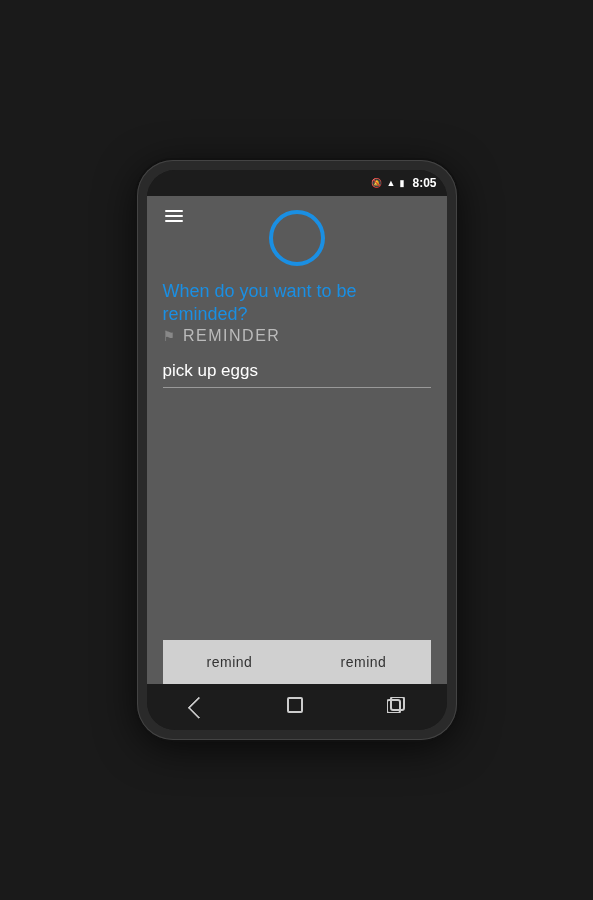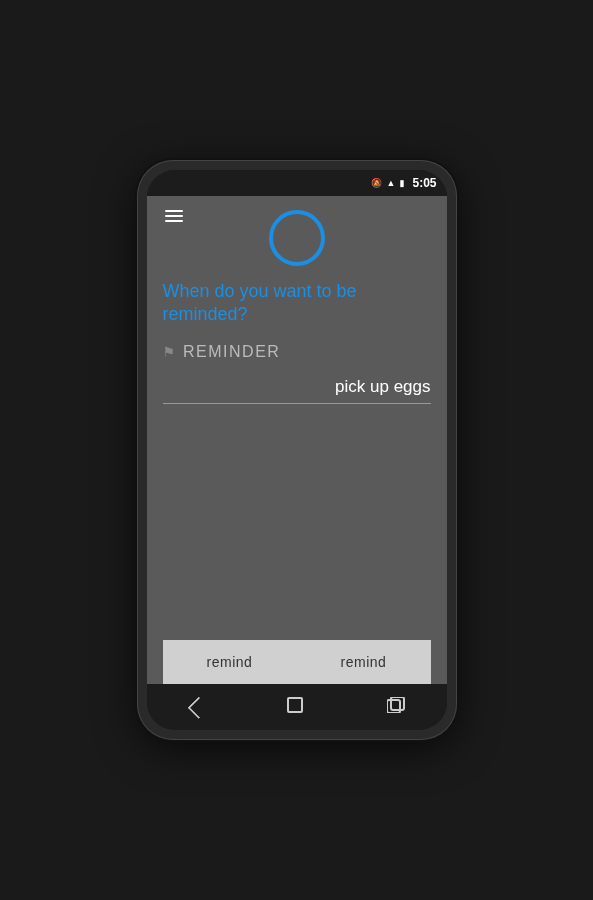--- a/index.html
+++ b/index.html
@@ -118,21 +118,21 @@
       padding: 14px 16px 0 16px;
       display: flex;
       flex-direction: column;
     }
 
     .question-text {
       color: #1a8fe3;
       font-size: 18px;
       font-weight: 400;
       line-height: 1.3;
-      margin-bottom: 16px;
+      margin-bottom: 0;
     }
 
     
     .reminder-row {
       display: flex;
       align-items: center;
       gap: 8px;
       margin-bottom: 12px;
     }
 
@@ -152,21 +152,20 @@
     .task-input {
       border: none;
       border-bottom: 1px solid #999;
       background: transparent;
       color: #fff;
       font-size: 17px;
       padding: 4px 0 6px 0;
       width: 100%;
       outline: none;
       margin-bottom: 14px;
-      text-align: right;
     }
 
     
     .location-link {
       color: #1a8fe3;
       font-size: 14px;
       line-height: 1.4;
       text-decoration: underline;
       cursor: pointer;
       display: block;
@@ -240,21 +239,21 @@
 
 <div class="phone-outer">
   <div class="phone-inner">
 
     <div class="status-bar">
       <div class="status-icons">
 
         <span class="status-icon-small">🔕</span>
         <span class="status-icon-small">▲</span>
         <span class="status-icon-small">▮</span>
-        <span class="status-time">5:05</span>
+        <span class="status-time">8:05</span>
       </div>
     </div>
 
     <div class="screen">
 
       <div class="top-bar">
         <div class="hamburger">
           <div class="hamburger-line"></div>
           <div class="hamburger-line"></div>
           <div class="hamburger-line"></div>

